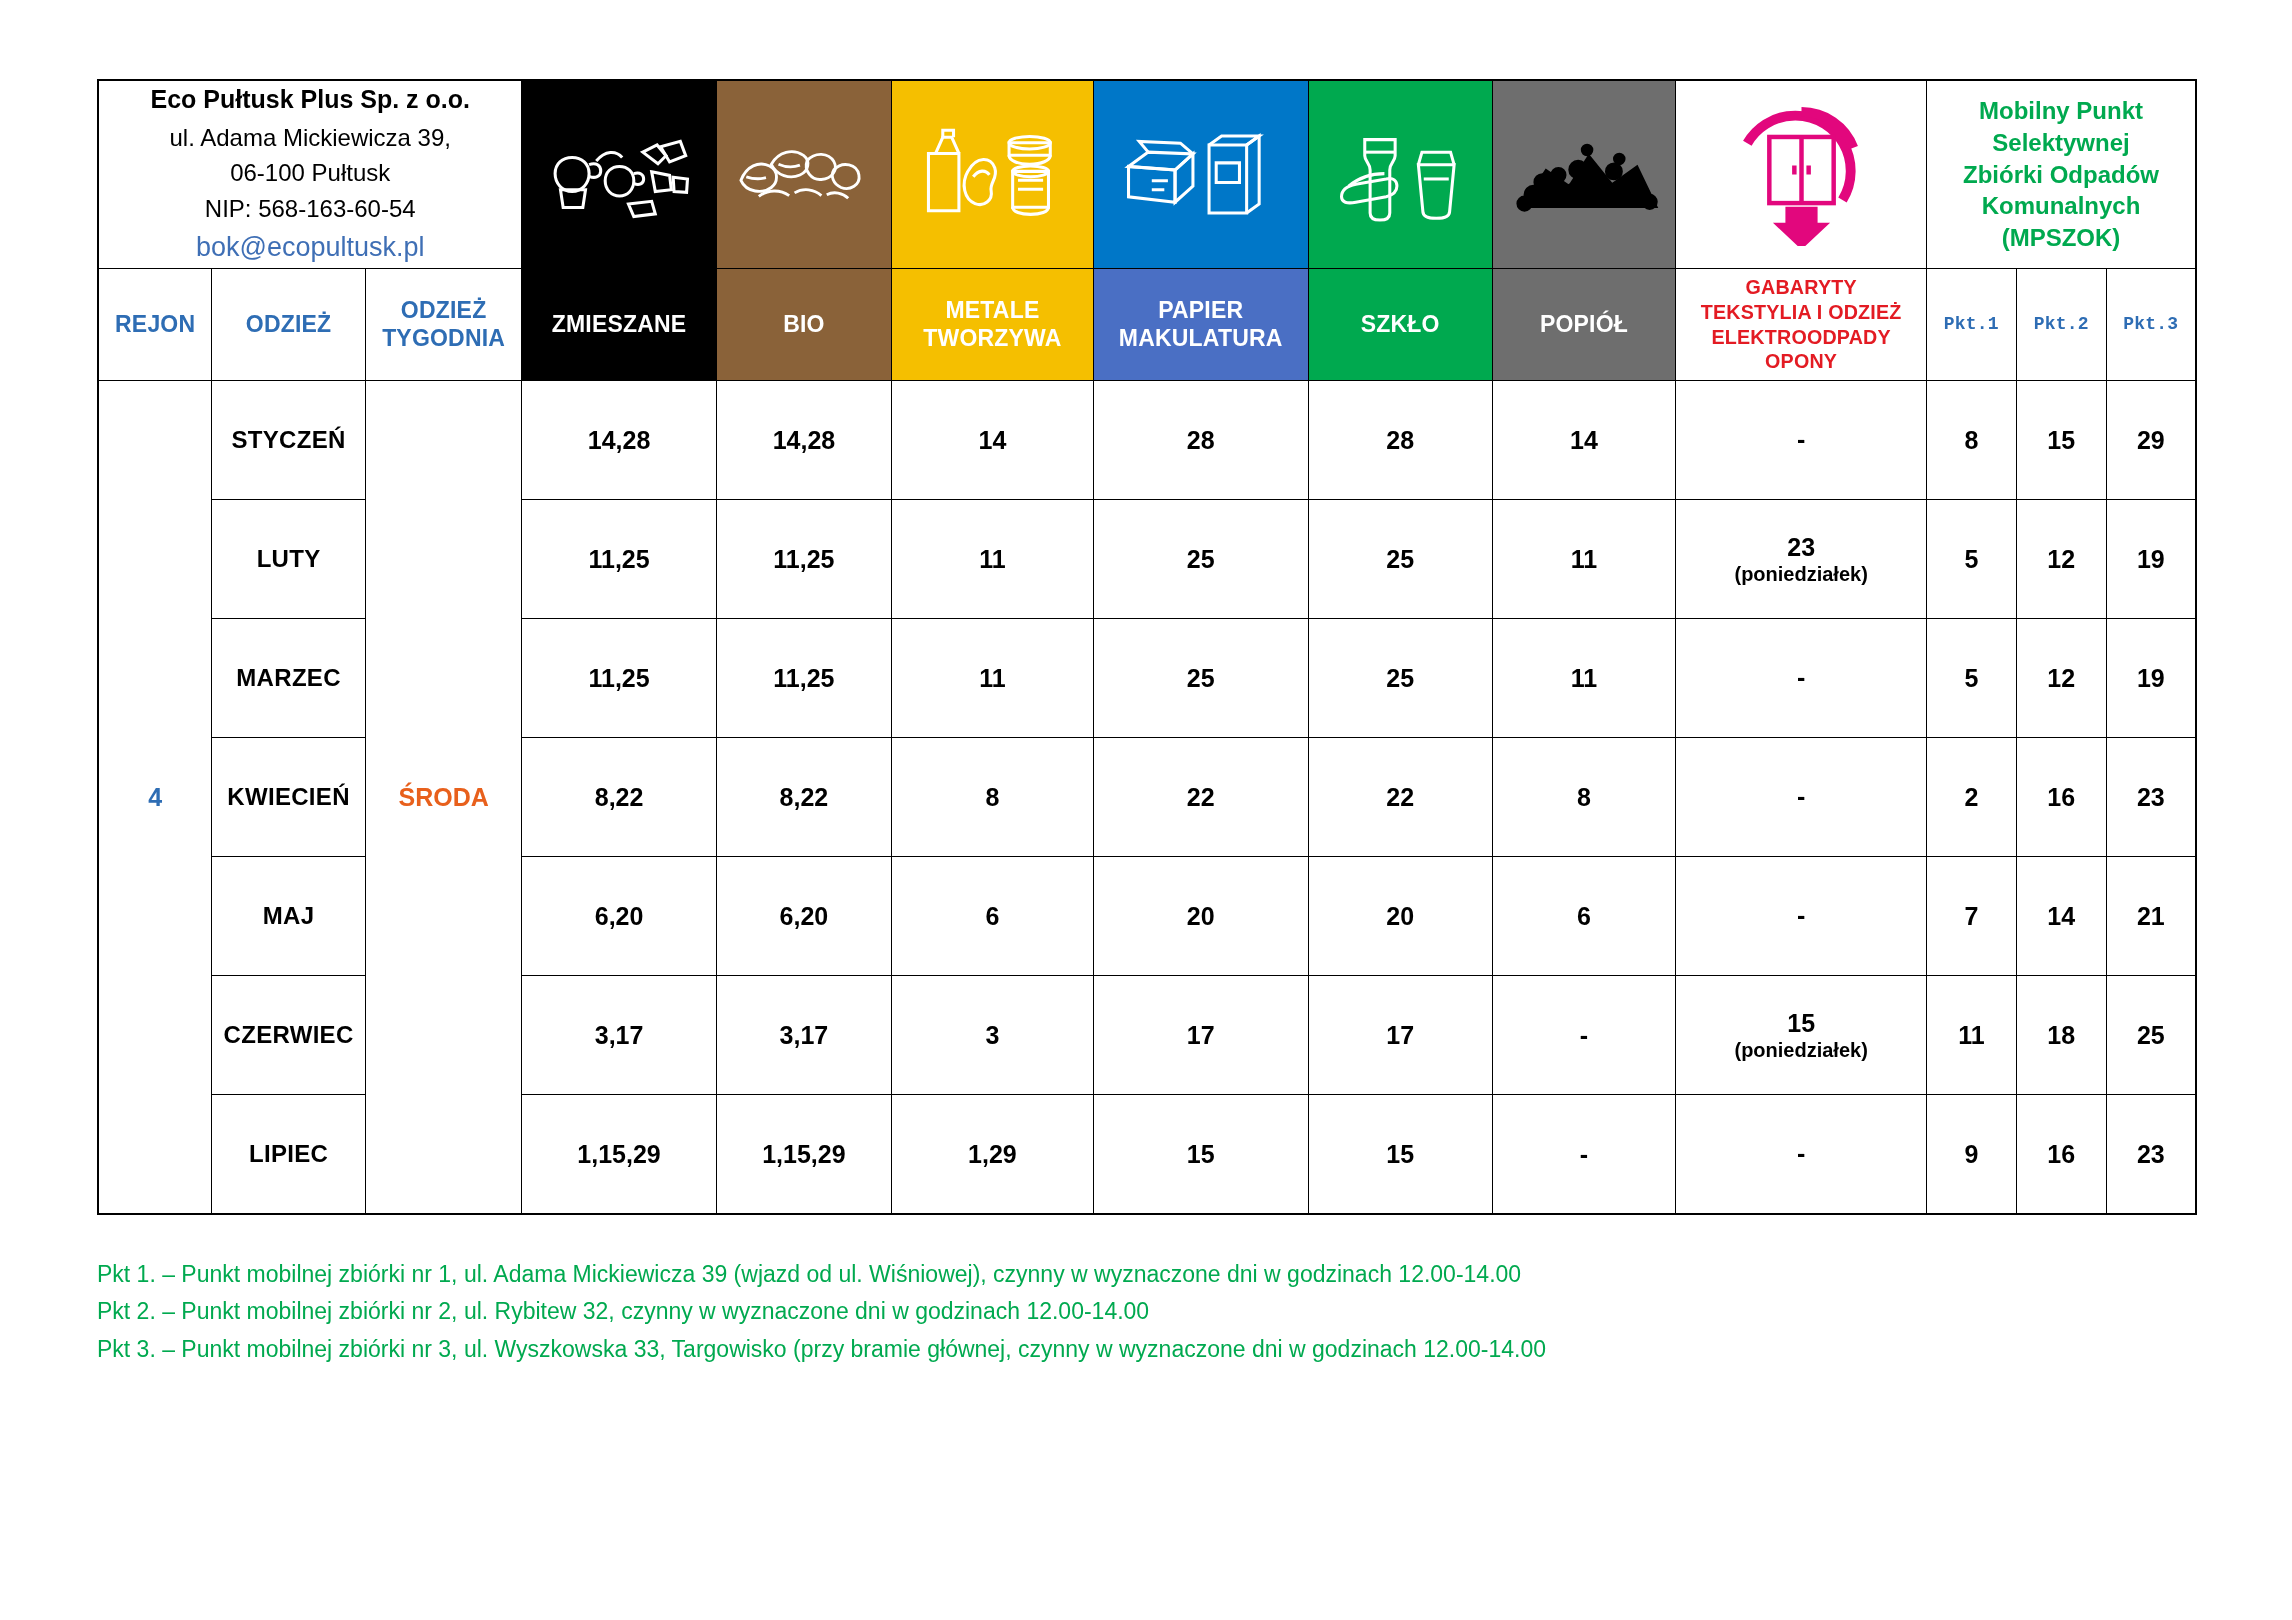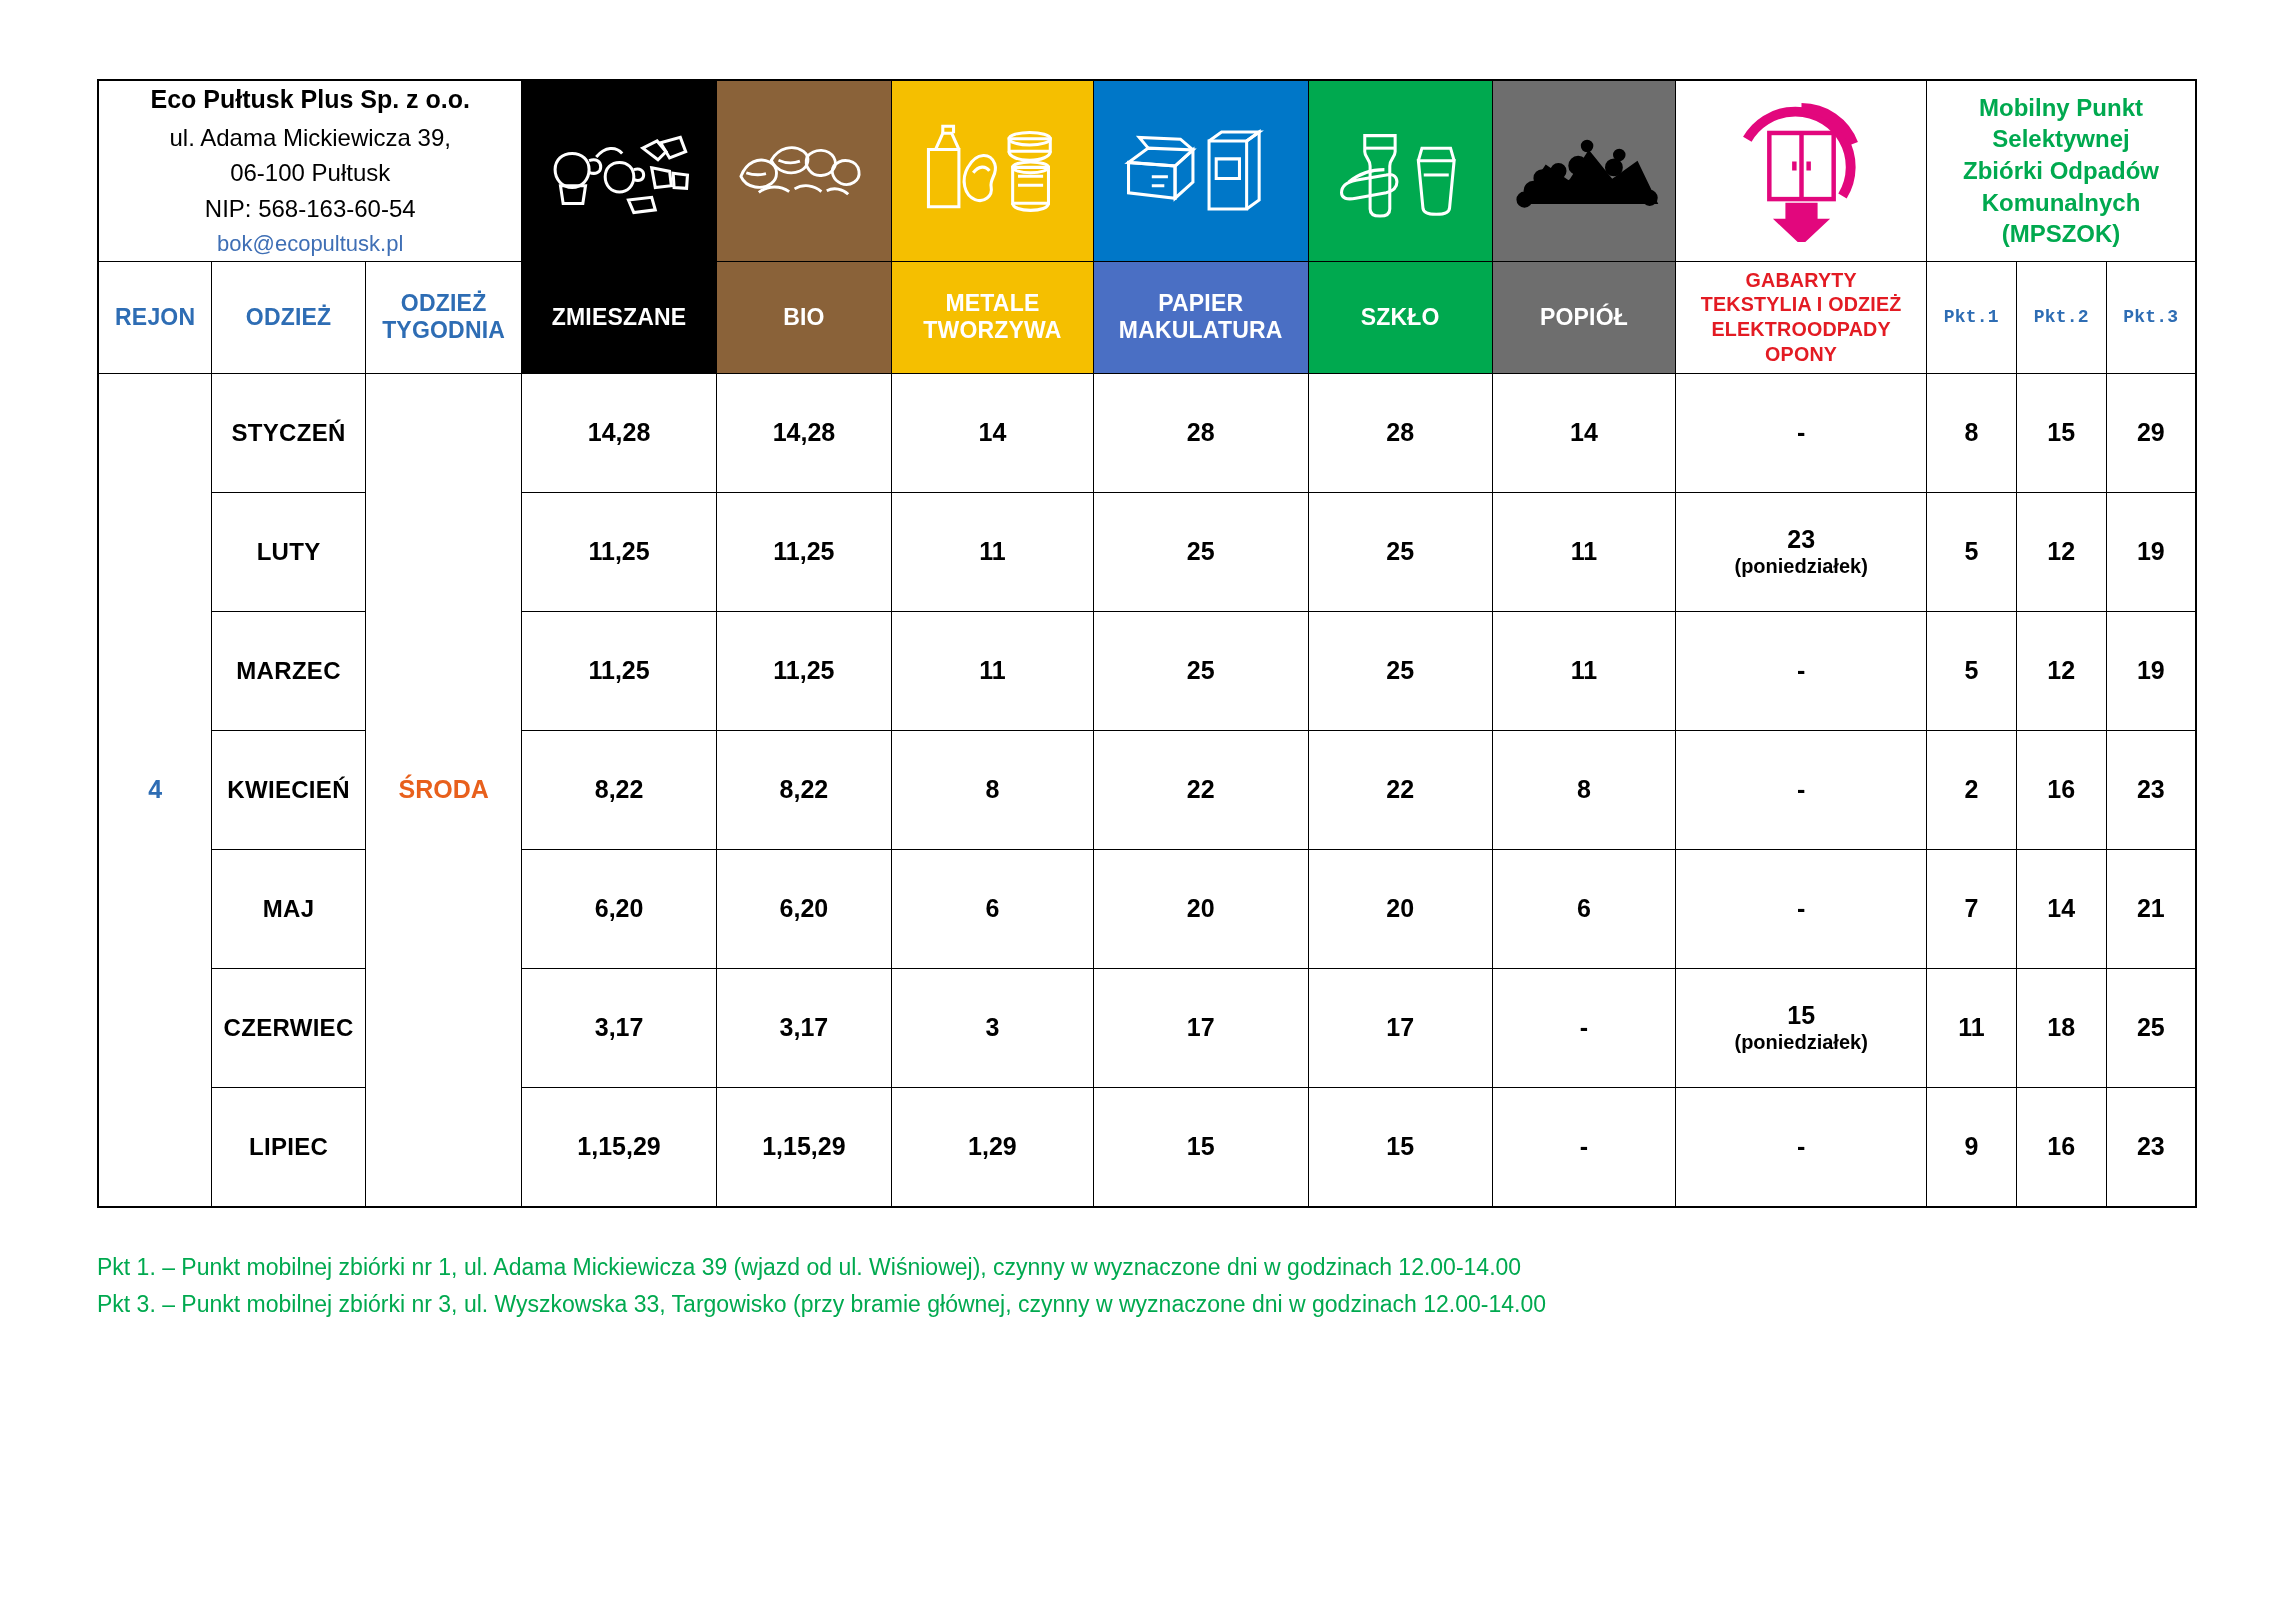--- a/index.html
+++ b/index.html
@@ -47,21 +47,21 @@
   .company .cname {
     font-weight: bold;
     font-size: 25px;
     display: block;
     margin-bottom: 1.8px;
   }
   .company .line { display: block; }
   .company .mail {
     display: block;
     color: #3f6fb5;
-    font-size: 22px;
+    font-size: 27px;
     margin-top: 1.8px;
   }
 
   .tile { padding: 0; }
   .tile .iconbox {
     width: 100%;
     height: 167px;
     display: flex;
     align-items: center;
     justify-content: center;
@@ -485,17 +485,18 @@
       </td>
       <td class="val">9</td>
       <td class="val">16</td>
       <td class="val">23</td>
     </tr>
   </tbody>
     </table>
 
   <div class="notes">
     <span class="n">Pkt 1. – Punkt mobilnej zbiórki nr 1, ul. Adama Mickiewicza 39 (wjazd od ul. Wiśniowej), czynny w wyznaczone dni w godzinach 12.00-14.00</span>
+    <span class="n">Pkt 2. – Punkt mobilnej zbiórki nr 2, ul. Rybitew 32, czynny w wyznaczone dni w godzinach 12.00-14.00</span>
     <span class="n">Pkt 3. – Punkt mobilnej zbiórki nr 3, ul. Wyszkowska 33, Targowisko (przy bramie głównej, czynny w wyznaczone dni w godzinach 12.00-14.00</span>
   </div>
 
 </div>
 
 
 </body></html>

